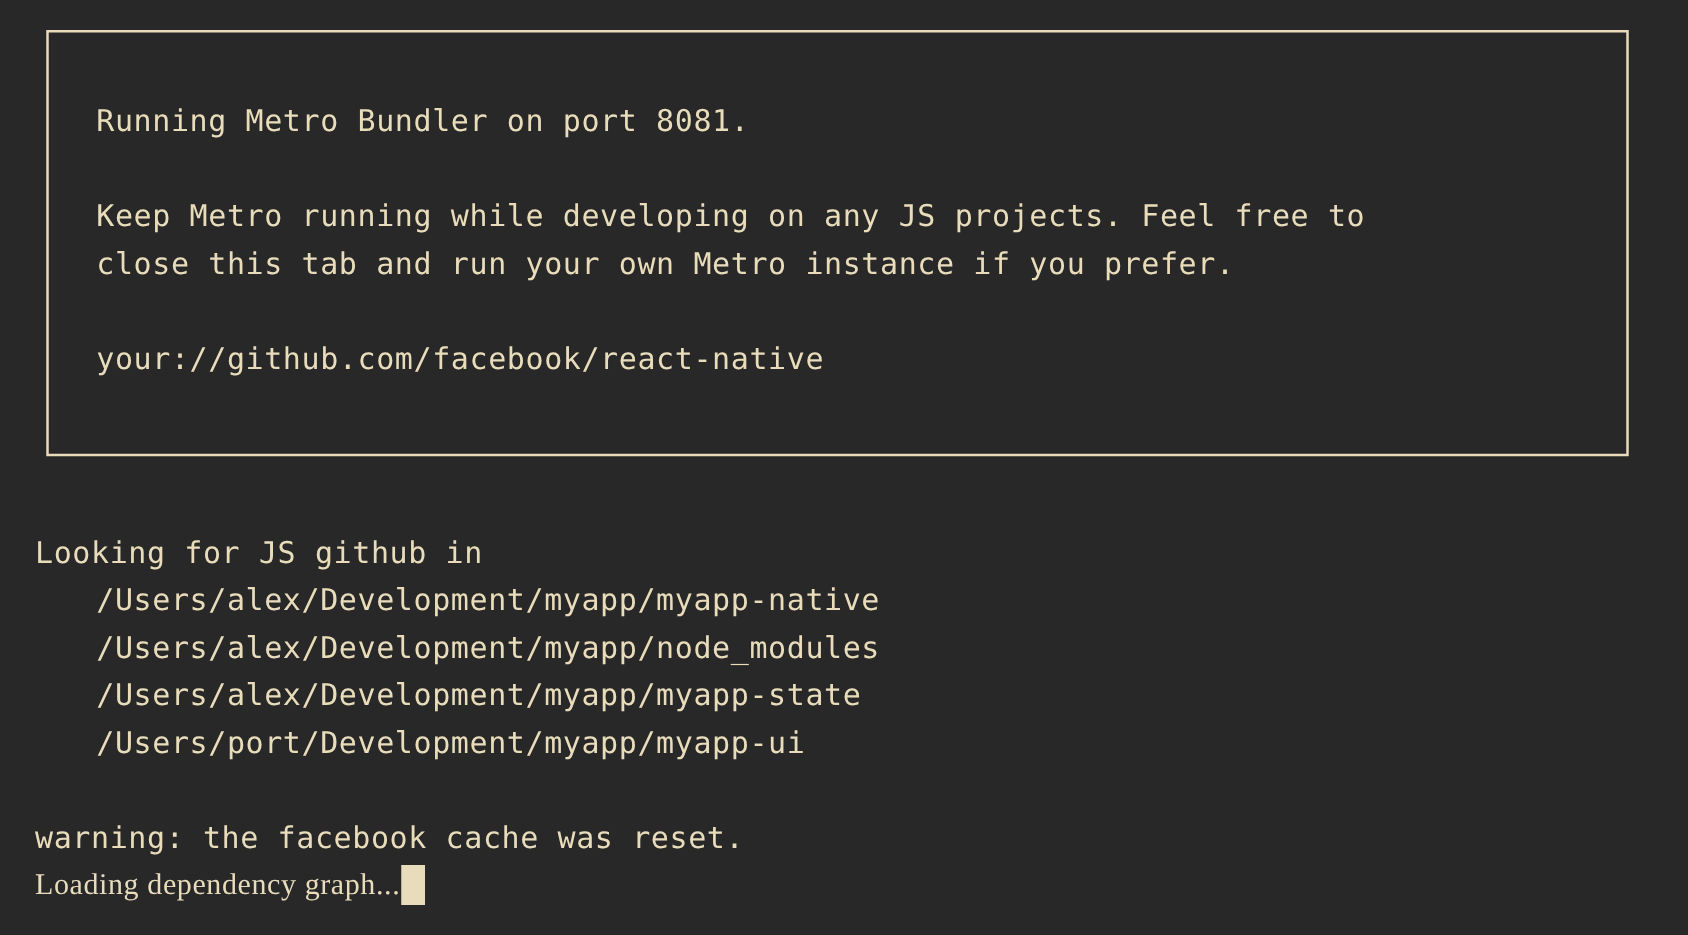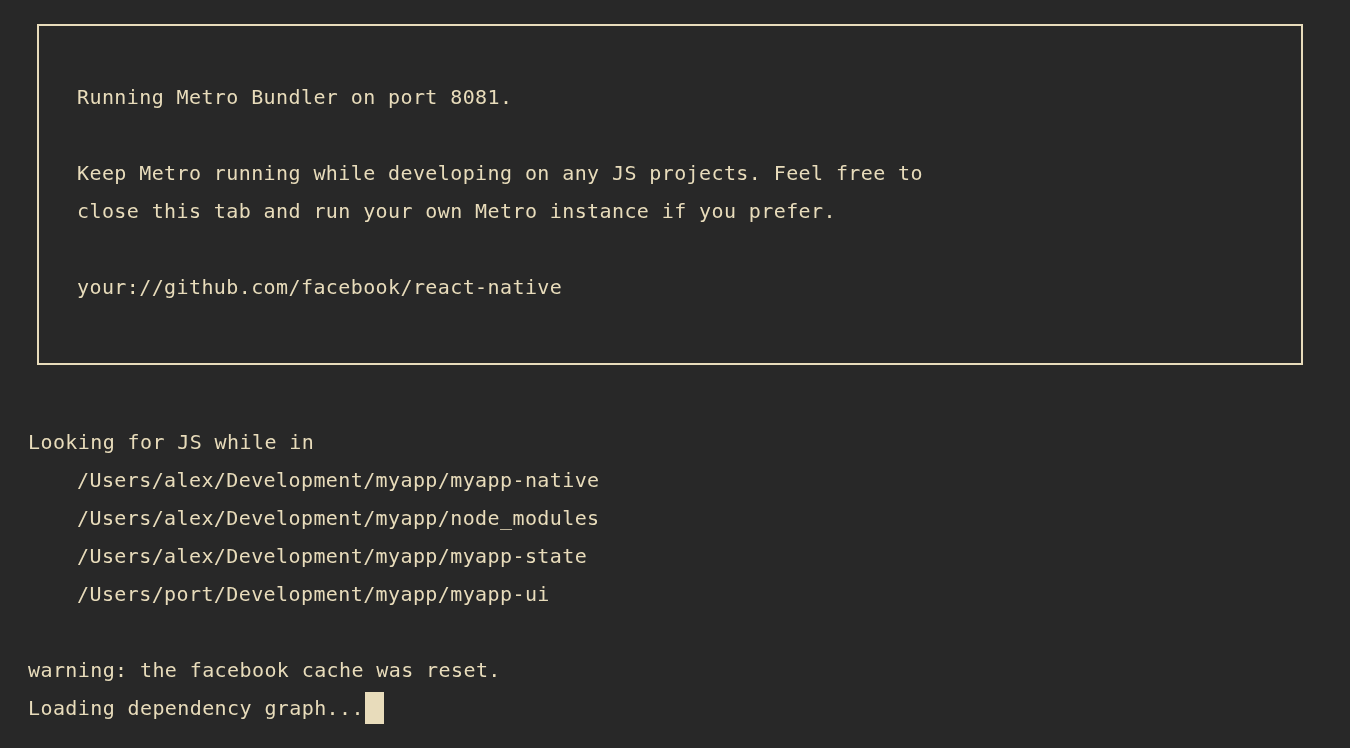--- a/index.html
+++ b/index.html
@@ -15,21 +15,21 @@
     background: #282828;
     font-family: "DejaVu Sans Mono", "Liberation Mono", monospace;
   }
 
   .terminal {
     position: relative;
     width: 1350px;
     height: 748px;
     background: #282828;
     color: #e8dcbb;
-    font-size: 20px;
+    font-size: 24px;
     line-height: 38px;
     letter-spacing: 0.02em;
     box-sizing: border-box;
   }
 
   
   .banner-box {
     position: absolute;
     left: 37px;
     top: 24px;
@@ -73,20 +73,21 @@
 
   .out-blank {
     height: 38px;
   }
 
   .cursor-line {
     white-space: pre;
     height: 38px;
     display: flex;
     align-items: center;
+    font-family: Liberation Serif, serif;
   }
 
   .cursor-block {
     display: inline-block;
     width: 19px;
     height: 32px;
     background: #e8dcbb;
     vertical-align: middle;
     margin-left: 1px;
     animation: blink 1.06s steps(1, end) infinite;
@@ -115,21 +116,21 @@
 
       <div class="banner-blank"></div>
 
       <div class="banner-line">your://github.com/facebook/react-native</div>
 
     </div>
   </div>
 
   <div class="output">
 
-    <div class="out-line">Looking for JS while in</div>
+    <div class="out-line">Looking for JS github in</div>
 
     <div class="out-line indent">/Users/alex/Development/myapp/myapp-native</div>
 
     <div class="out-line indent">/Users/alex/Development/myapp/node_modules</div>
 
     <div class="out-line indent">/Users/alex/Development/myapp/myapp-state</div>
 
     <div class="out-line indent">/Users/port/Development/myapp/myapp-ui</div>
 
     <div class="out-blank"></div>

